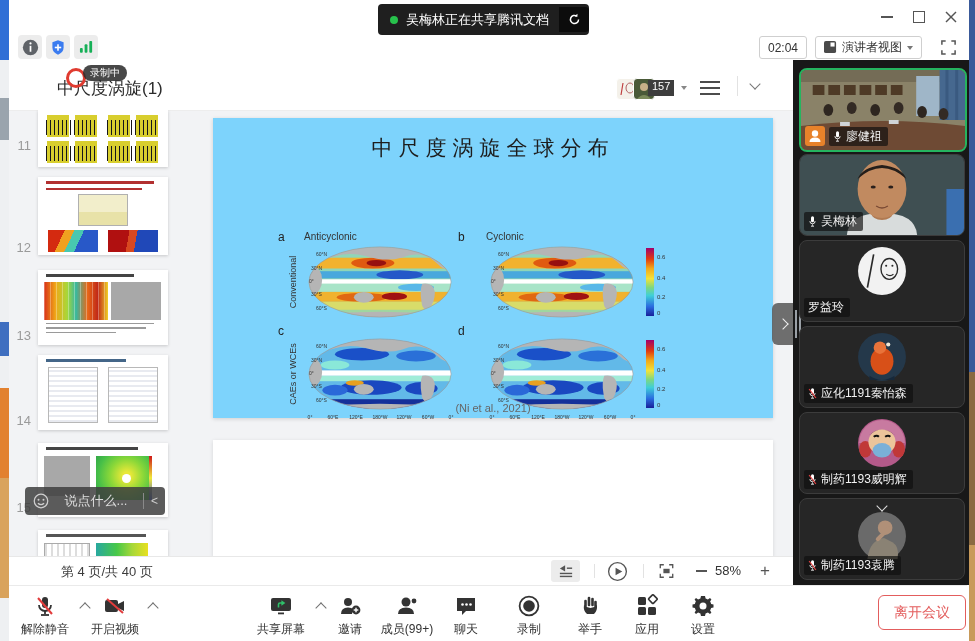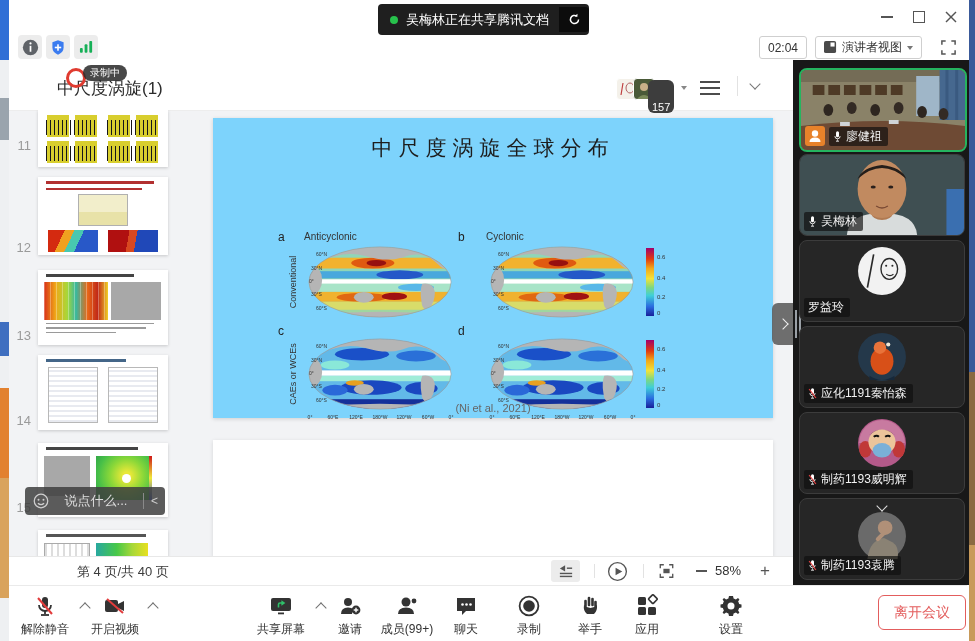--- a/index.html
+++ b/index.html
@@ -24,22 +24,22 @@
   .view-box{position:absolute;top:4px;left:806px;height:21px;border:1px solid #cfcfcf;border-radius:3px;
     display:flex;align-items:center;gap:5px;padding:0 8px;font-size:12px;color:#333;}
   
   .doc{position:absolute;left:9px;top:60px;width:784px;height:525px;background:#f2f3f5;z-index:1;}
   .doc-header{position:absolute;left:0;top:0;width:100%;height:50px;background:#fff;border-bottom:1px solid #ededed;}
   .doc-title{position:absolute;left:48px;top:17px;font-size:17px;color:#2b2b2b;}
   .rec-ring{position:absolute;left:57px;top:8px;width:14px;height:14px;border:3px solid #e03b30;border-radius:50%;}
   .rec-pill{position:absolute;left:74px;top:5px;height:16px;background:rgba(40,40,40,.85);border-radius:8px;
     color:#fff;font-size:10px;display:flex;align-items:center;padding:0 7px;}
   .mini-avatar{position:absolute;top:18px;width:20px;height:20px;border-radius:4px;border:1px solid #fff;}
-  .count-badge{position:absolute;top:20px;left:639px;height:33px;background:#3d3d3d;color:#fff;font-size:11px;
-    border-radius:6px;padding:0 4px;display:flex;align-items:flex-end;}
+  .count-badge{position:absolute;top:20px;left:639px;height:16px;background:#3d3d3d;color:#fff;font-size:11px;
+    border-radius:0;padding:0 4px;display:flex;align-items:flex-start;}
   .hamburger{position:absolute;left:691px;top:27px;width:20px;height:2px;background:#4c4c4c;
     box-shadow:0 -6px 0 #4c4c4c,0 6px 0 #4c4c4c;}
   .vdiv{position:absolute;width:1px;background:#e2e2e2;}
   .chev{display:inline-block;width:7px;height:7px;border-left:1.6px solid #707070;border-top:1.6px solid #707070;}
   .chev-down{transform:rotate(-135deg);}
   .chev-up{transform:rotate(45deg);}
   .chev-right{transform:rotate(135deg);}
   
   .thumb{position:absolute;left:29px;width:130px;background:#fff;box-shadow:0 1px 3px rgba(0,0,0,.18);overflow:hidden;}
   .tnum{position:absolute;left:4px;width:18px;text-align:right;color:#9a9a9a;font-size:13px;}
@@ -402,21 +402,21 @@
       <span style="flex:1;text-align:center;font-size:13px;">说点什么...</span>
       <span style="width:1px;height:16px;background:#8a8a8a;"></span>
       <span style="padding:0 7px;color:#cfcfcf;font-size:12px;">&lt;</span>
     </div>
 
     <div class="collapse-tab">
       <span class="chev chev-right" style="border-color:#eee;"></span>
     </div>
 
     <div class="statusbar">
-      <span style="position:absolute;left:68px;top:6px;color:#3c3c3c;">第 4 页/共 40 页</span>
+      <span style="position:absolute;left:52px;top:6px;color:#3c3c3c;">第 4 页/共 40 页</span>
       <div class="sb-btn" style="left:542px;width:29px;height:22px;background:#ececec;border-radius:3px;">
         <svg width="16" height="14" viewBox="0 0 18 16">
           <polygon points="2,5 8,1.5 8,8.5" fill="#555"></polygon>
           <rect x="2" y="10" width="14" height="1.6" fill="#555"></rect>
             <rect x="2" y="13.4" width="14" height="1.6" fill="#555"></rect>
             <rect x="10" y="4" width="6" height="1.6" fill="#555"></rect>
         </svg>
       </div>
       <div class="vdiv" style="left:585px;top:7px;height:14px;"></div>
       <div class="sb-btn" style="left:596px;width:24px;height:22px;">
@@ -701,21 +701,21 @@
           <svg width="24" height="24" viewBox="0 0 24 24">
         <rect x="3" y="3" width="8" height="8" rx="1.5" fill="#333"></rect>
         <rect x="3" y="13" width="8" height="8" rx="1.5" fill="#333"></rect>
         <rect x="13" y="13" width="8" height="8" rx="1.5" fill="#333"></rect>
         <rect x="14.6" y="1.8" width="6.6" height="6.6" rx="1" transform="rotate(45 17.9 5.1)" fill="none" stroke="#333" stroke-width="1.6"></rect>
       </svg>
         </span>
       <span class="lb">应用</span>
     </div>
 
-    <div class="tool" style="left:694px;align-items:flex-end;">
+    <div class="tool" style="left:694px;">
       <span class="ic">
           <svg width="24" height="24" viewBox="0 0 24 24">
         <path d="M12 2 L14 2 L14.6 4.4 A8 8 0 0 1 16.9 5.4 L19 4.1 L20.4 5.5 L19.1 7.6 A8 8 0 0 1 20.1 9.9 L22.5 10.5 V13.5 L20.1 14.1 A8 8 0 0 1 19.1 16.4 L20.4 18.5 L19 19.9 L16.9 18.6 A8 8 0 0 1 14.6 19.6 L14 22 H10 L9.4 19.6 A8 8 0 0 1 7.1 18.6 L5 19.9 L3.6 18.5 L4.9 16.4 A8 8 0 0 1 3.9 14.1 L1.5 13.5 V10.5 L3.9 9.9 A8 8 0 0 1 4.9 7.6 L3.6 5.5 L5 4.1 L7.1 5.4 A8 8 0 0 1 9.4 4.4 L10 2 Z" fill="#333"></path>
         <circle cx="12" cy="12" r="3.5" fill="#fff"></circle>
       </svg>
         </span>
       <span class="lb">设置</span>
     </div>
 
     <div class="leave-btn">

